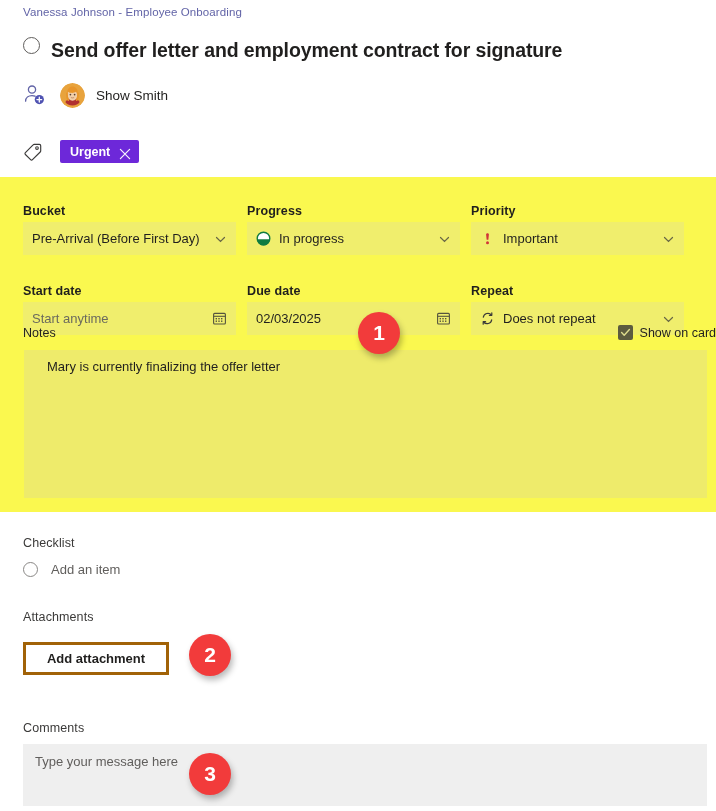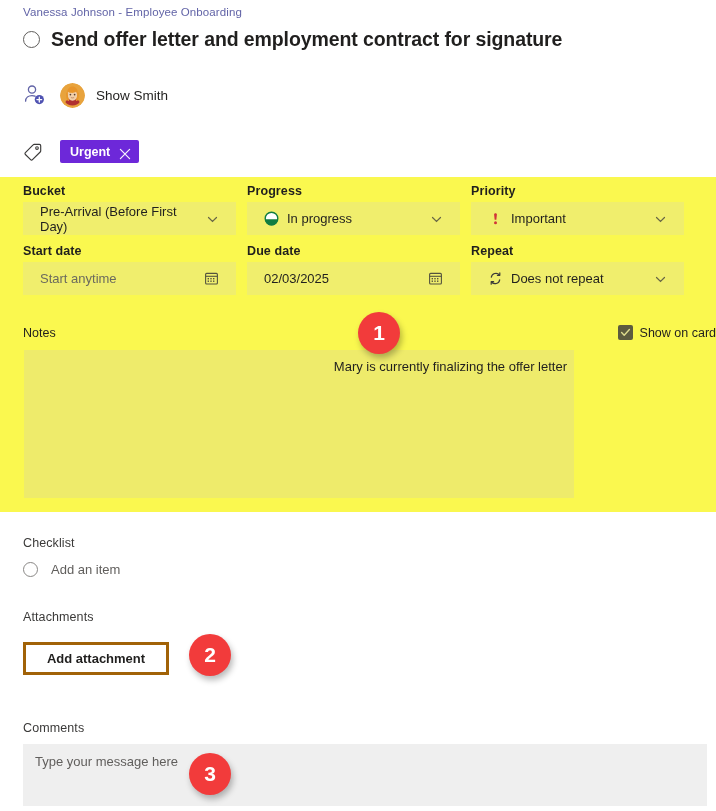--- a/index.html
+++ b/index.html
@@ -18,21 +18,21 @@
     font-size: 11.5px; color: #6264a7; letter-spacing: .1px;
   }
   .title-row {
     position: absolute; left: 23px; top: 28px;
     display: flex; align-items: center; gap: 11px;
   }
   .task-circle {
     width: 17px; height: 17px; border: 1.4px solid #605e5c;
     border-radius: 50%; background: #fff; flex: none;
   }
-  .task-title { font-size: 19.5px; font-weight: bold; color: #201f1e; letter-spacing: -.1px; }
+  .task-title { font-size: 19.5px; font-weight: bold; color: #201f1e; letter-spacing: -.1px; margin-top: 11px; }
 
   
   .assign-row {
     position: absolute; left: 21px; top: 82px;
     display: flex; align-items: center;
   }
   .add-person-icon { width: 26px; height: 26px; flex: none; }
   .avatar {
     width: 25px; height: 25px; border-radius: 50%;
     margin-left: 13px; flex: none; overflow: hidden;
@@ -55,28 +55,28 @@
 
   
   .highlight-band {
     position: absolute; left: 0; top: 177px;
     width: 716px; height: 335px; background: #faf84f;
   }
   .field-grid {
     position: absolute; left: 23px; top: 184px; width: 693px;
   }
   .frow { display: flex; gap: 11px; margin-bottom: 9px; }
-  .fcol { width: 213px; }
+  .fcol { width: 213px; margin-top: 20px; }
   .flabel {
     font-size: 12.5px; font-weight: bold; color: #201f1e;
     margin-bottom: 4px; letter-spacing: .1px;
   }
   .fctl {
     height: 33px; background: #f0ee6d; display: flex;
-    align-items: center; padding: 0 17px; gap: 8px;
+    align-items: center; padding: 0 9px; gap: 8px;
   }
   .fctl .ftext { font-size: 13px; color: #201f1e; flex: 1; }
   .fctl .ftext.placeholder { color: #6b6a5e; }
   .chev { width: 13px; height: 13px; flex: none; opacity: .75; }
   .cal-icon { width: 15px; height: 15px; flex: none; }
   .prog-icon, .pri-icon, .rep-icon { width: 15px; height: 15px; flex: none; }
 
   
   .notes-head {
     position: absolute; left: 23px; top: 325px; width: 693px;
@@ -85,23 +85,22 @@
   .notes-label { font-size: 12.5px; color: #201f1e; }
   .show-card { display: flex; align-items: center; gap: 7px; }
   .chk {
     width: 15px; height: 15px; background: #5c5b3f; border-radius: 2px;
     display: flex; align-items: center; justify-content: center; flex: none;
   }
   .chk svg { width: 11px; height: 11px; }
   .show-card-text { font-size: 12.5px; color: #201f1e; }
   .notes-box {
     position: absolute; left: 24px; top: 350px;
-    width: 550px; height: 148px; background: #eeeb6b;
-    padding: 9px 7px;
-    text-align: right;
+    width: 683px; height: 148px; background: #eeeb6b;
+    padding: 9px 23px;
   }
   .notes-text { font-size: 13px; color: #201f1e; }
 
   
   .sec-label {
     position: absolute; font-size: 12.5px; color: #3b3a39; letter-spacing: .1px; text-align: center;
   }
   .checklist-label { left: 23px; top: 536px; }
   .checklist-row {
     position: absolute; left: 23px; top: 562px;

